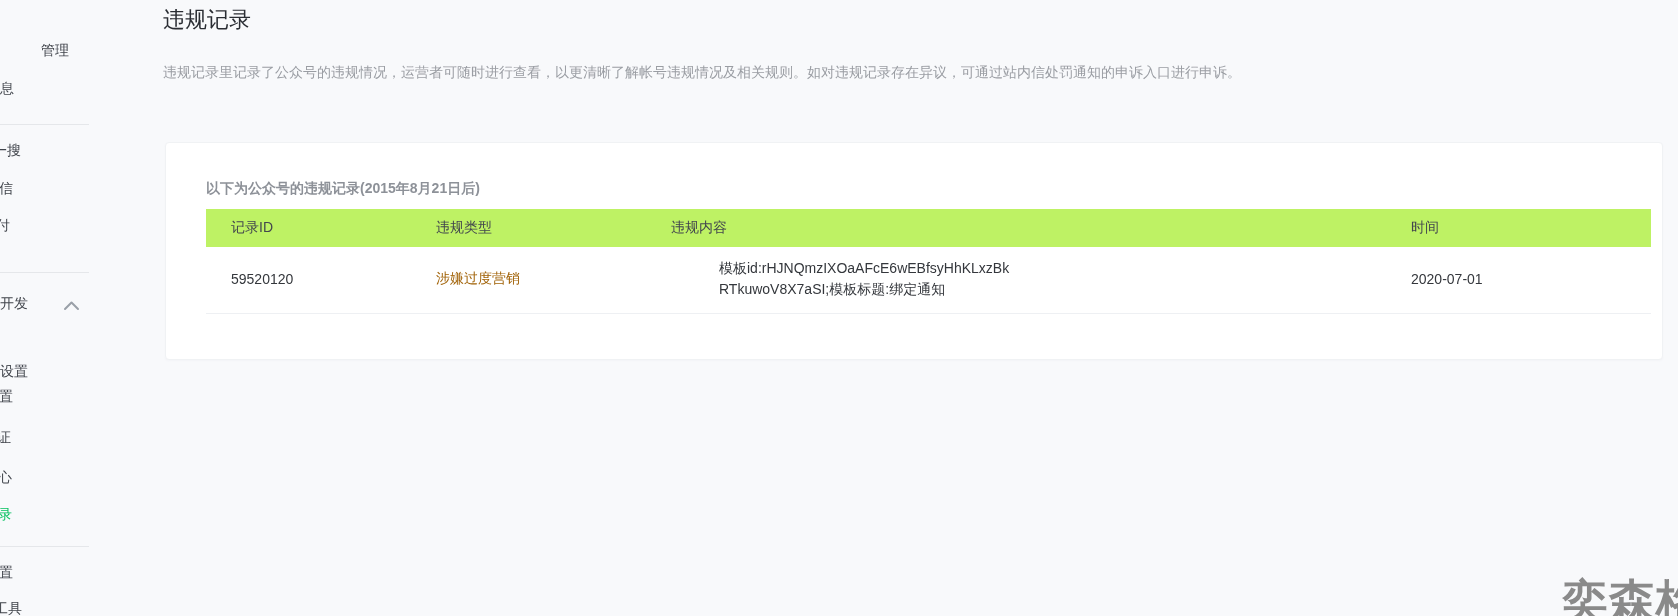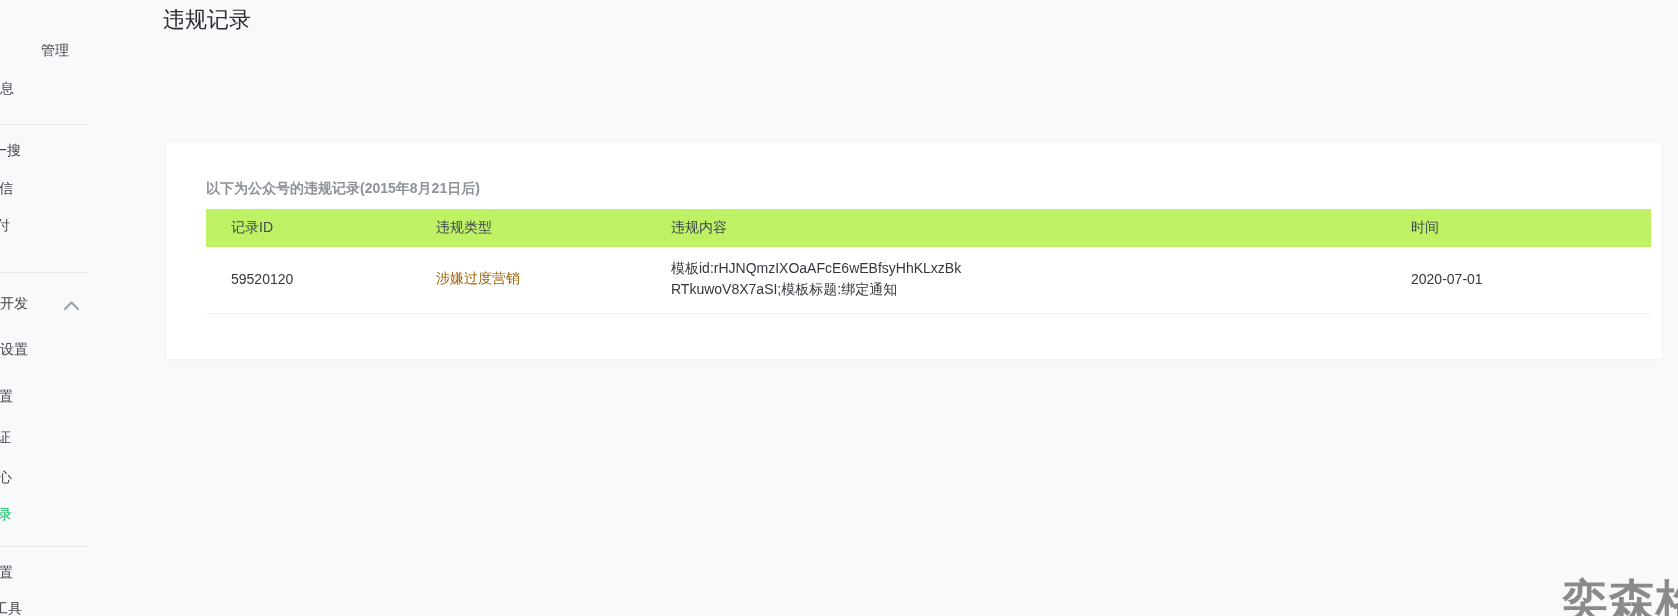--- a/index.html
+++ b/index.html
@@ -59,21 +59,21 @@
     font-size: 14px; color: #34373c;
     padding: 11px 0 13px 25px;
     vertical-align: middle;
     border-bottom: 1px solid #eef0f3;
   }
   .col-id     { width: 205px; }
   .col-type   { width: 235px; }
   .col-content{ width: 740px; }
   .col-time   { width: 265px; }
   .type-link { color: #a16207; text-decoration: none; cursor: pointer; }
-  .content-line { line-height: 21px; white-space: nowrap; }
+  .content-line { line-height: 21px; white-space: nowrap; margin-left: 48px; }
 
   
   .watermark {
     position: absolute; left: 1562px; top: 571px;
     font-size: 46px; font-weight: 800; color: #8a8a8a;
     letter-spacing: 1px; white-space: nowrap;
   }
 </style>
 </head>
 <body>
@@ -90,34 +90,35 @@
 
   <div class="sdiv" style="top:272px;"></div>
 
   <div class="snav" style="left:0px; top:296px;">开发</div>
   <span class="chev">
     <svg width="17" height="11" viewBox="0 0 17 11">
         <path d="M2 9 L8.5 2.5 L15 9" fill="none" stroke="#9aa0a8" stroke-width="2" stroke-linecap="round" stroke-linejoin="round"></path>
       </svg>
   </span>
 
-  <div class="snav" style="left:0px;  top:342px;">设置</div>
+  <div class="snav" style="left:0px;  top:364px;">设置</div>
   <div class="snav" style="left:-1px; top:389px;">置</div>
   <div class="snav" style="left:-3px; top:430px;">证</div>
   <div class="snav" style="left:-2px; top:470px;">心</div>
   <div class="snav active" style="left:-2px; top:507px;">录</div>
 
   <div class="sdiv" style="top:546px;"></div>
 
   <div class="snav" style="left:-1px; top:565px;">置</div>
   <div class="snav" style="left:-6px; top:601px;">工具</div>
 </div>
 
 <div class="main">
   <h1 class="page-title">违规记录</h1>
+  <p class="page-desc">违规记录里记录了公众号的违规情况，运营者可随时进行查看，以更清晰了解帐号违规情况及相关规则。如对违规记录存在异议，可通过站内信处罚通知的申诉入口进行申诉。</p>
 
   <div class="card">
     <div class="card-subtitle">以下为公众号的违规记录(2015年8月21日后)</div>
 
     <table class="records">
       <colgroup>
         <col class="col-id">
           <col class="col-type">
           <col class="col-content">
           <col class="col-time">

